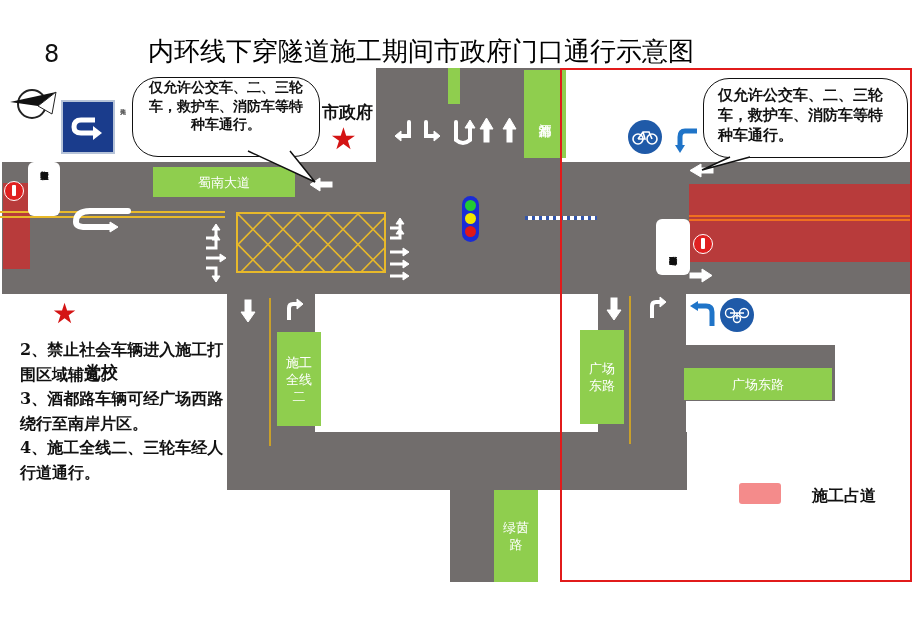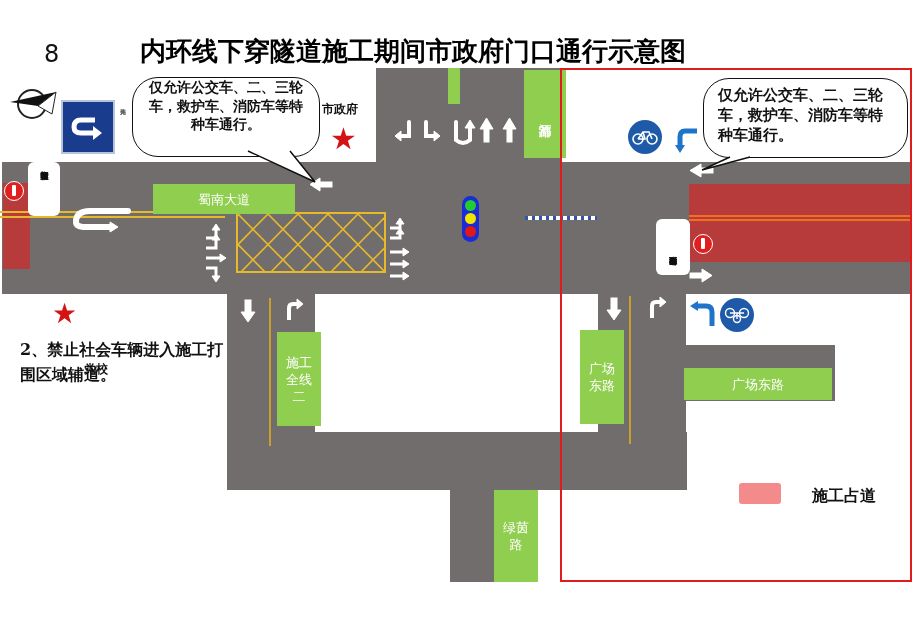--- a/index.html
+++ b/index.html
@@ -2,25 +2,25 @@
 <html><head>
 <meta charset="utf-8">
 <style>
   html,body{margin:0;padding:0;}
   body{width:914px;height:640px;position:relative;background:#ffffff;overflow:hidden;font-family:"DejaVu Sans","Liberation Sans",sans-serif;}
   .abs{position:absolute;}
   .road{position:absolute;background:#716d6c;}
   .green{position:absolute;background:#8fce4e;color:#ffffff;font-size:13px;display:flex;align-items:center;justify-content:center;text-align:center;line-height:17px;}
   .vtext{writing-mode:vertical-rl;letter-spacing:1px;}
   .page-num{left:44px;top:40px;font-size:24px;color:#111;}
-  .title{left:140px;top:34px;font-size:26px;font-weight:bold;color:#000;letter-spacing:0px;white-space:nowrap;}
+  .title{left:148px;top:34px;font-size:26px;font-weight:normal;color:#000;letter-spacing:0px;white-space:nowrap;}
   .bubble{position:absolute;background:#fff;border:1.6px solid #111;border-radius:26px;font-family:"DejaVu Serif","Liberation Serif",serif;font-weight:bold;color:#111;font-size:15px;line-height:20px;box-sizing:border-box;}
   .notes{left:20px;top:338px;width:212px;font-family:"DejaVu Serif","Liberation Serif",serif;font-weight:bold;font-size:16px;line-height:24.5px;color:#111;}
   .notes p{margin:0;}
-  .label-dark{font-weight:bold;font-size:12px;color:#111;}
+  .label-dark{font-weight:bold;font-size:17px;color:#111;}
   .redbox{position:absolute;left:560px;top:68px;width:352px;height:514px;border:2px solid #e11b1b;box-sizing:border-box;}
   .sign-box{position:absolute;background:#fff;border-radius:6px;font-size:8px;font-weight:bold;color:#111;display:flex;align-items:center;justify-content:center;}
   .no-entry{position:absolute;width:20px;height:20px;border-radius:50%;background:#e02020;border:1.5px solid #fff;box-sizing:border-box;}
   .no-entry::after{content:"";position:absolute;left:7px;top:3px;width:4px;height:11px;background:#fff;border-radius:1px;}
   .bike-sign{position:absolute;width:34px;height:34px;border-radius:50%;background:#1f5aa8;display:flex;align-items:center;justify-content:center;}
 </style>
 </head>
 <body>
 
 <div class="abs page-num">8</div>
@@ -76,21 +76,21 @@
 <div class="abs" style="left:629px;top:296px;width:2px;height:148px;background:#c9a02a;"></div>
 
 <div class="abs" style="left:525px;top:216px;width:72px;height:4px;background:repeating-linear-gradient(90deg,#3355aa 0 3px,#ffffff 3px 7px);"></div>
 
 <div class="abs" style="left:462px;top:196px;width:17px;height:46px;border-radius:9px;background:#1a2cd6;">
   <div class="abs" style="left:3px;top:4px;width:11px;height:11px;border-radius:50%;background:#22cc33;"></div>
   <div class="abs" style="left:3px;top:17px;width:11px;height:11px;border-radius:50%;background:#f2e600;"></div>
   <div class="abs" style="left:3px;top:30px;width:11px;height:11px;border-radius:50%;background:#e01818;"></div>
 </div>
 
-<div class="green" style="left:153px;top:167px;width:142px;height:30px;margin-top:17px;">蜀南大道</div>
+<div class="green" style="left:153px;top:167px;width:142px;height:30px;">蜀南大道</div>
 <div class="green vtext" style="left:524px;top:70px;width:42px;height:88px;">酒都路</div>
 <div class="abs" style="left:448px;top:68px;width:12px;height:36px;background:#8fce4e;"></div>
 <div class="green" style="left:277px;top:332px;width:44px;height:94px;flex-direction:column;">
   <span style="width:28px;word-break:break-all;">施工全线二</span>
 </div>
 <div class="green" style="left:580px;top:330px;width:44px;height:94px;">
   <span style="width:28px;word-break:break-all;">广场东路</span>
 </div>
 <div class="green" style="left:684px;top:368px;width:148px;height:32px;">广场东路</div>
 <div class="green" style="left:472px;top:490px;width:44px;height:92px;margin-left:22px;">
@@ -232,16 +232,18 @@
 </svg>
 <div class="bubble" style="left:703px;top:78px;width:205px;height:80px;padding:6px 14px;text-align:left;">
   <span>仅允许公交车、二、三轮车，救护车、消防车等特种车通行。</span>
 </div>
 <svg class="abs" style="left:700px;top:156px;" width="60" height="20">
   <path d="M50 1 L2 14 L30 1" fill="#fff" stroke="#111" stroke-width="1.5"></path>
 </svg>
 
 <div class="abs notes">
   <p>2、禁止社会车辆进入施工打围区域辅道。</p>
+  <p>3、酒都路车辆可经广场西路绕行至南岸片区。</p>
+  <p>4、施工全线二、三轮车经人行道通行。</p>
 </div>
 
 <div class="abs" style="left:739px;top:483px;width:42px;height:21px;background:#f48b8b;border-radius:3px;"></div>
 <div class="abs label-dark" style="left:812px;top:486px;font-size:16px;">施工占道</div>
 
 </body></html>

